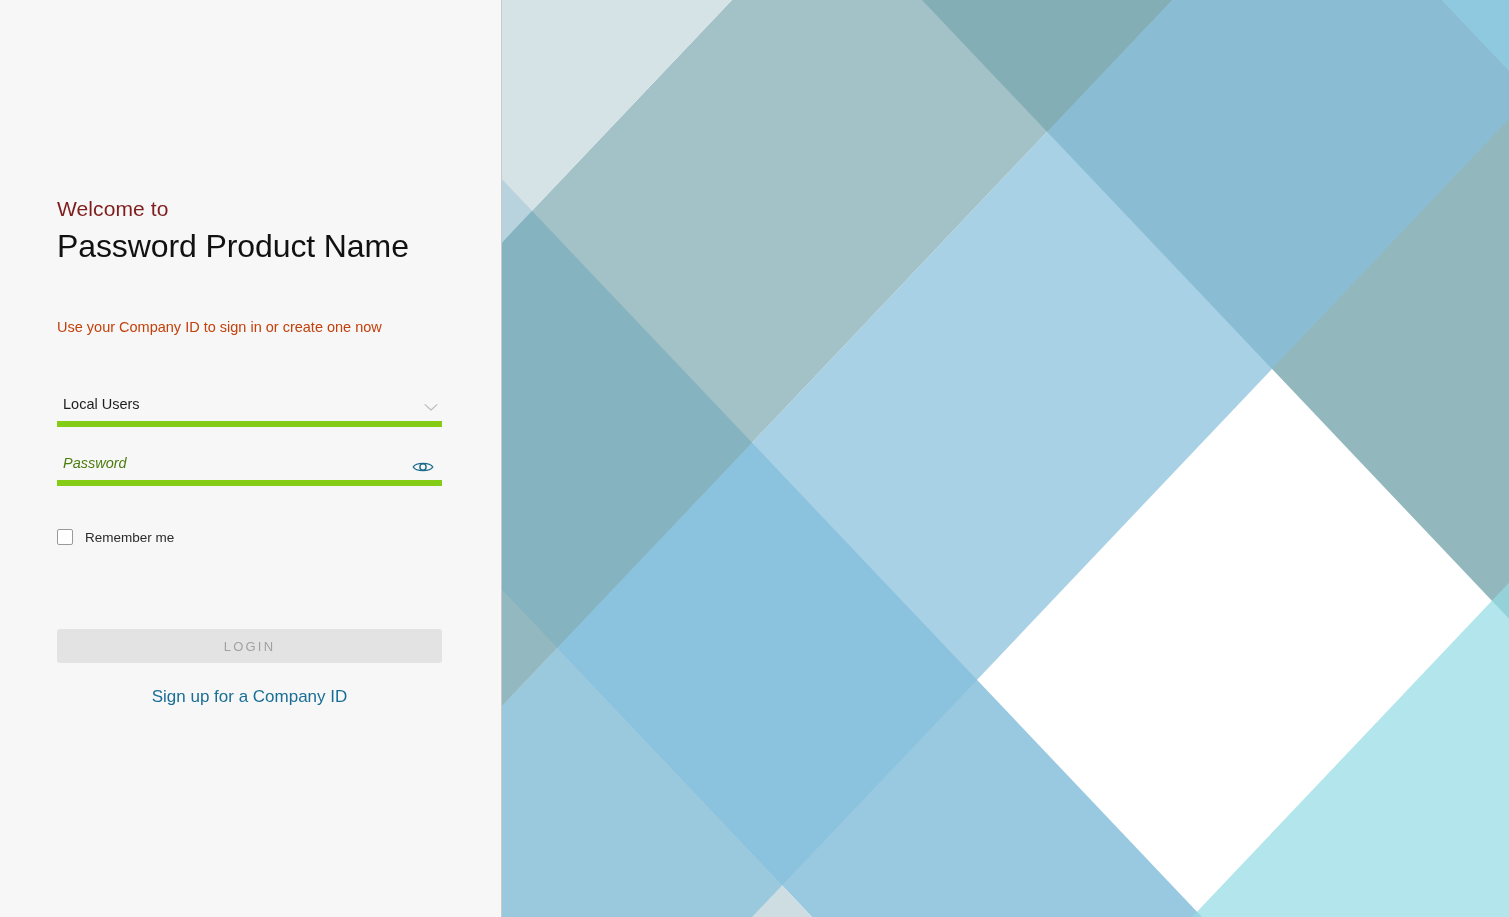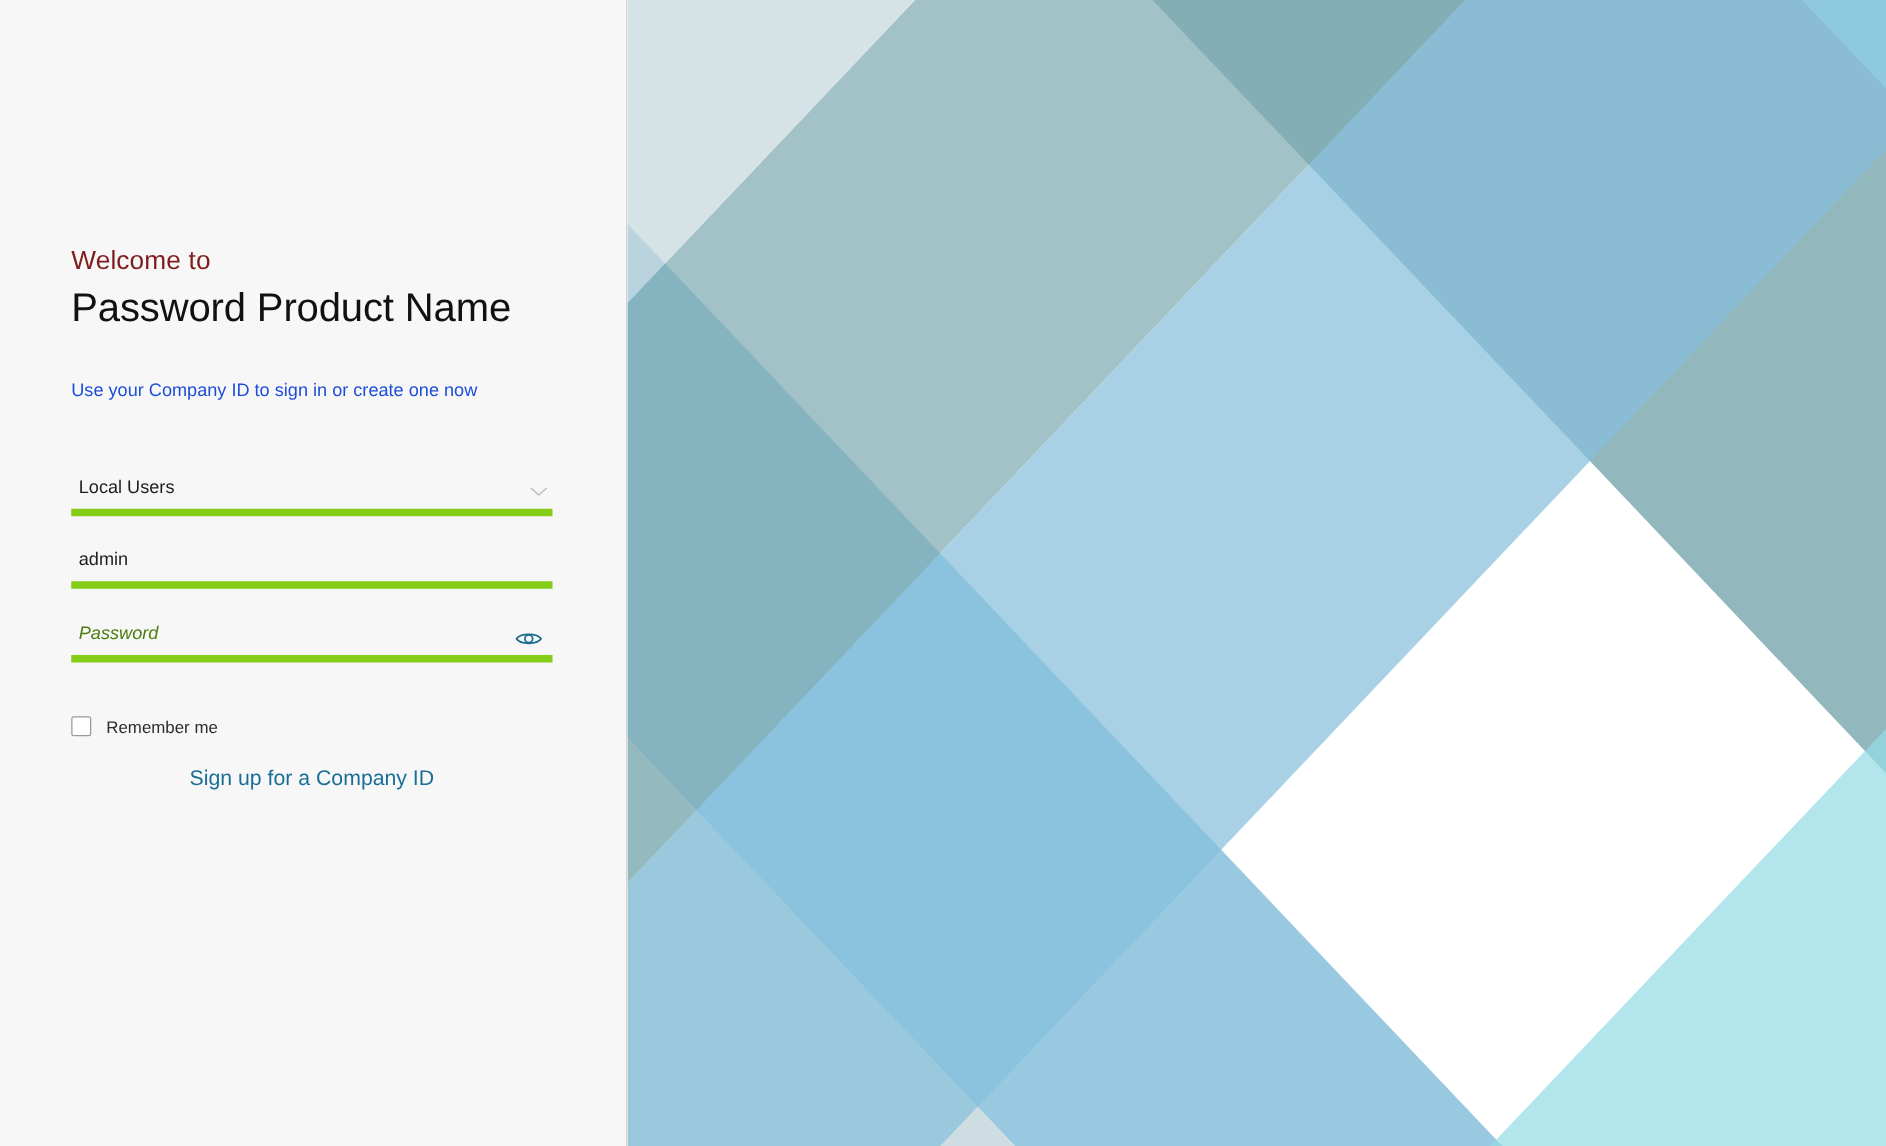--- a/index.html
+++ b/index.html
@@ -41,23 +41,23 @@
   .product-name {
     font-size: 32px;
     color: #111111;
     font-weight: 400;
     line-height: 1.25;
     margin-top: 5px;
     letter-spacing: -0.1px;
     white-space: nowrap;
   }
   .subtitle {
-    margin-top: 38px;
-    font-size: 14.5px;
-    color: #1d4ed8;
+    margin-top: 52px;
+    font-size: 14.5px;
+    color: #c2410c;
     line-height: 1.3;
   }
 
   .field {
     position: relative;
     width: 385px;
     height: 34px;
     margin-top: 0;
     border-bottom: 6px solid #84cc16;
     display: flex;
@@ -177,39 +177,37 @@
 
       <div class="field field-select">
         <span class="select-value">Local Users</span>
         <span class="chevron">
           <svg viewBox="0 0 14 9" width="14" height="9">
             <path d="M1 1.6 L7 7 L13 1.6" fill="none" stroke="#bdbdbd" stroke-width="1.2" stroke-linecap="round" stroke-linejoin="round"></path>
           </svg>
         </span>
       </div>
 
-      <div class="field field-user">
-        <input class="field-text" type="text" value="admin" style="">
-      </div>
 
       <div class="field field-pass">
         <span class="placeholder-text">Password</span>
         <button class="eye-btn" aria-label="show password">
           <svg viewBox="0 0 22 14" width="22" height="14">
             <path d="M1.2 7 C4.2 2.2, 17.8 2.2, 20.8 7 C17.8 11.8, 4.2 11.8, 1.2 7 Z" fill="none" stroke="#1c6b8c" stroke-width="1.4"></path>
             <circle cx="11" cy="7" r="3.1" fill="none" stroke="#1c6b8c" stroke-width="1.4"></circle>
           </svg>
         </button>
       </div>
 
       <div class="remember-row">
         <span class="checkbox"></span>
         <span class="remember-label">Remember me</span>
       </div>
 
+      <button class="login-btn">LOGIN</button>
 
       <a class="signup-link">Sign up for a Company ID</a>
     </div>
   </div>
 
   <div class="graphic">
     <svg viewBox="0 0 1007 917" preserveAspectRatio="none">
       <rect x="0" y="0" width="1007" height="917" fill="#ffffff"></rect>
 
       <g opacity="0.85">

